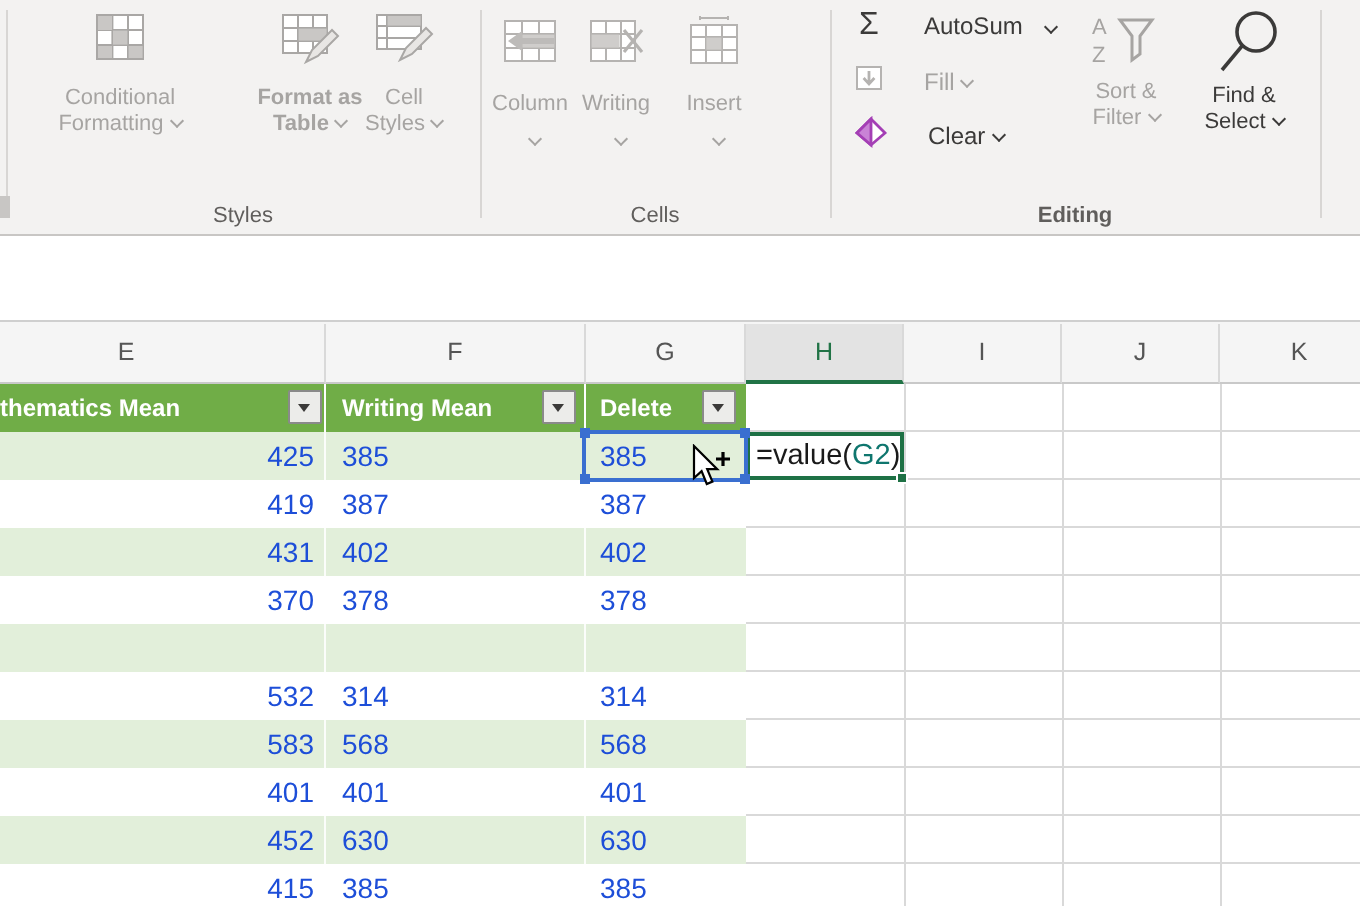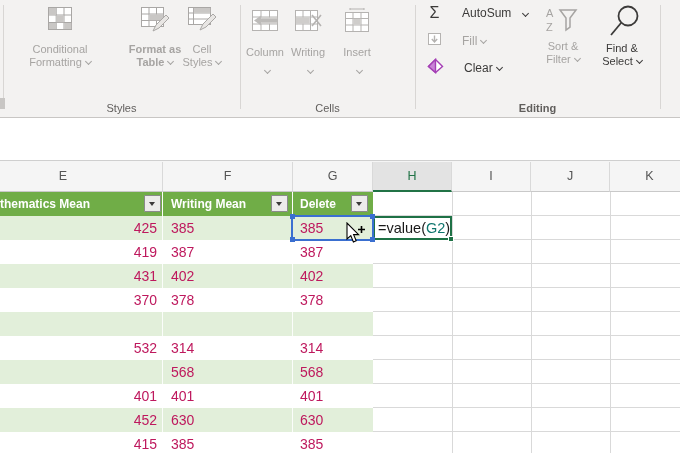--- a/index.html
+++ b/index.html
@@ -52,21 +52,21 @@
   .filterbtn { position:absolute; top:3px; width:17px; height:17px; background:#ECECEA;
                border:1px solid #8A8A8A; border-radius:1px; }
   .filterbtn .tri { position:absolute; left:4px; top:6px; width:0; height:0;
                     border-left:3.5px solid transparent; border-right:3.5px solid transparent;
                     border-top:4.5px solid #3B3A39; }
 
   .trows { position:absolute; left:0; top:24px; width:373px; height:240px; }
   .trow { position:relative; width:373px; height:24px; }
   .trow.band { background:#E2EFDA; }
   .trow.plain { background:#FFFFFF; }
-  .trow span { position:absolute; top:0; line-height:24px; font-size:14px; color:#be185d; }
+  .trow span { position:absolute; top:0; line-height:24px; font-size:14px; color:#1d4ed8; }
   .cell-e { left:0; width:157px; text-align:right; }
   .cell-f { left:171px; }
   .cell-g { left:300px; }
   .tsep { position:absolute; top:0; width:1px; height:264px; background:rgba(255,255,255,0.85); }
 
   
   .h2cell { position:absolute; left:373px; top:24px; width:79px; height:24px; background:#fff;
             border:2px solid #1E7145; z-index:5; font-size:14.5px; line-height:20px;
             padding-left:3px; color:#1a1a1a; white-space:nowrap; }
   .h2cell .ref { color:#0f766e; }
@@ -292,20 +292,21 @@
     <span class="cell-e"></span>
     <span class="cell-f"></span>
     <span class="cell-g"></span>
   </div>
         <div class="trow plain">
     <span class="cell-e">532</span>
     <span class="cell-f">314</span>
     <span class="cell-g">314</span>
   </div>
         <div class="trow band">
+    <span class="cell-e">583</span>
     <span class="cell-f">568</span>
     <span class="cell-g">568</span>
   </div>
         <div class="trow plain">
     <span class="cell-e">401</span>
     <span class="cell-f">401</span>
     <span class="cell-g">401</span>
   </div>
         <div class="trow band">
     <span class="cell-e">452</span>

